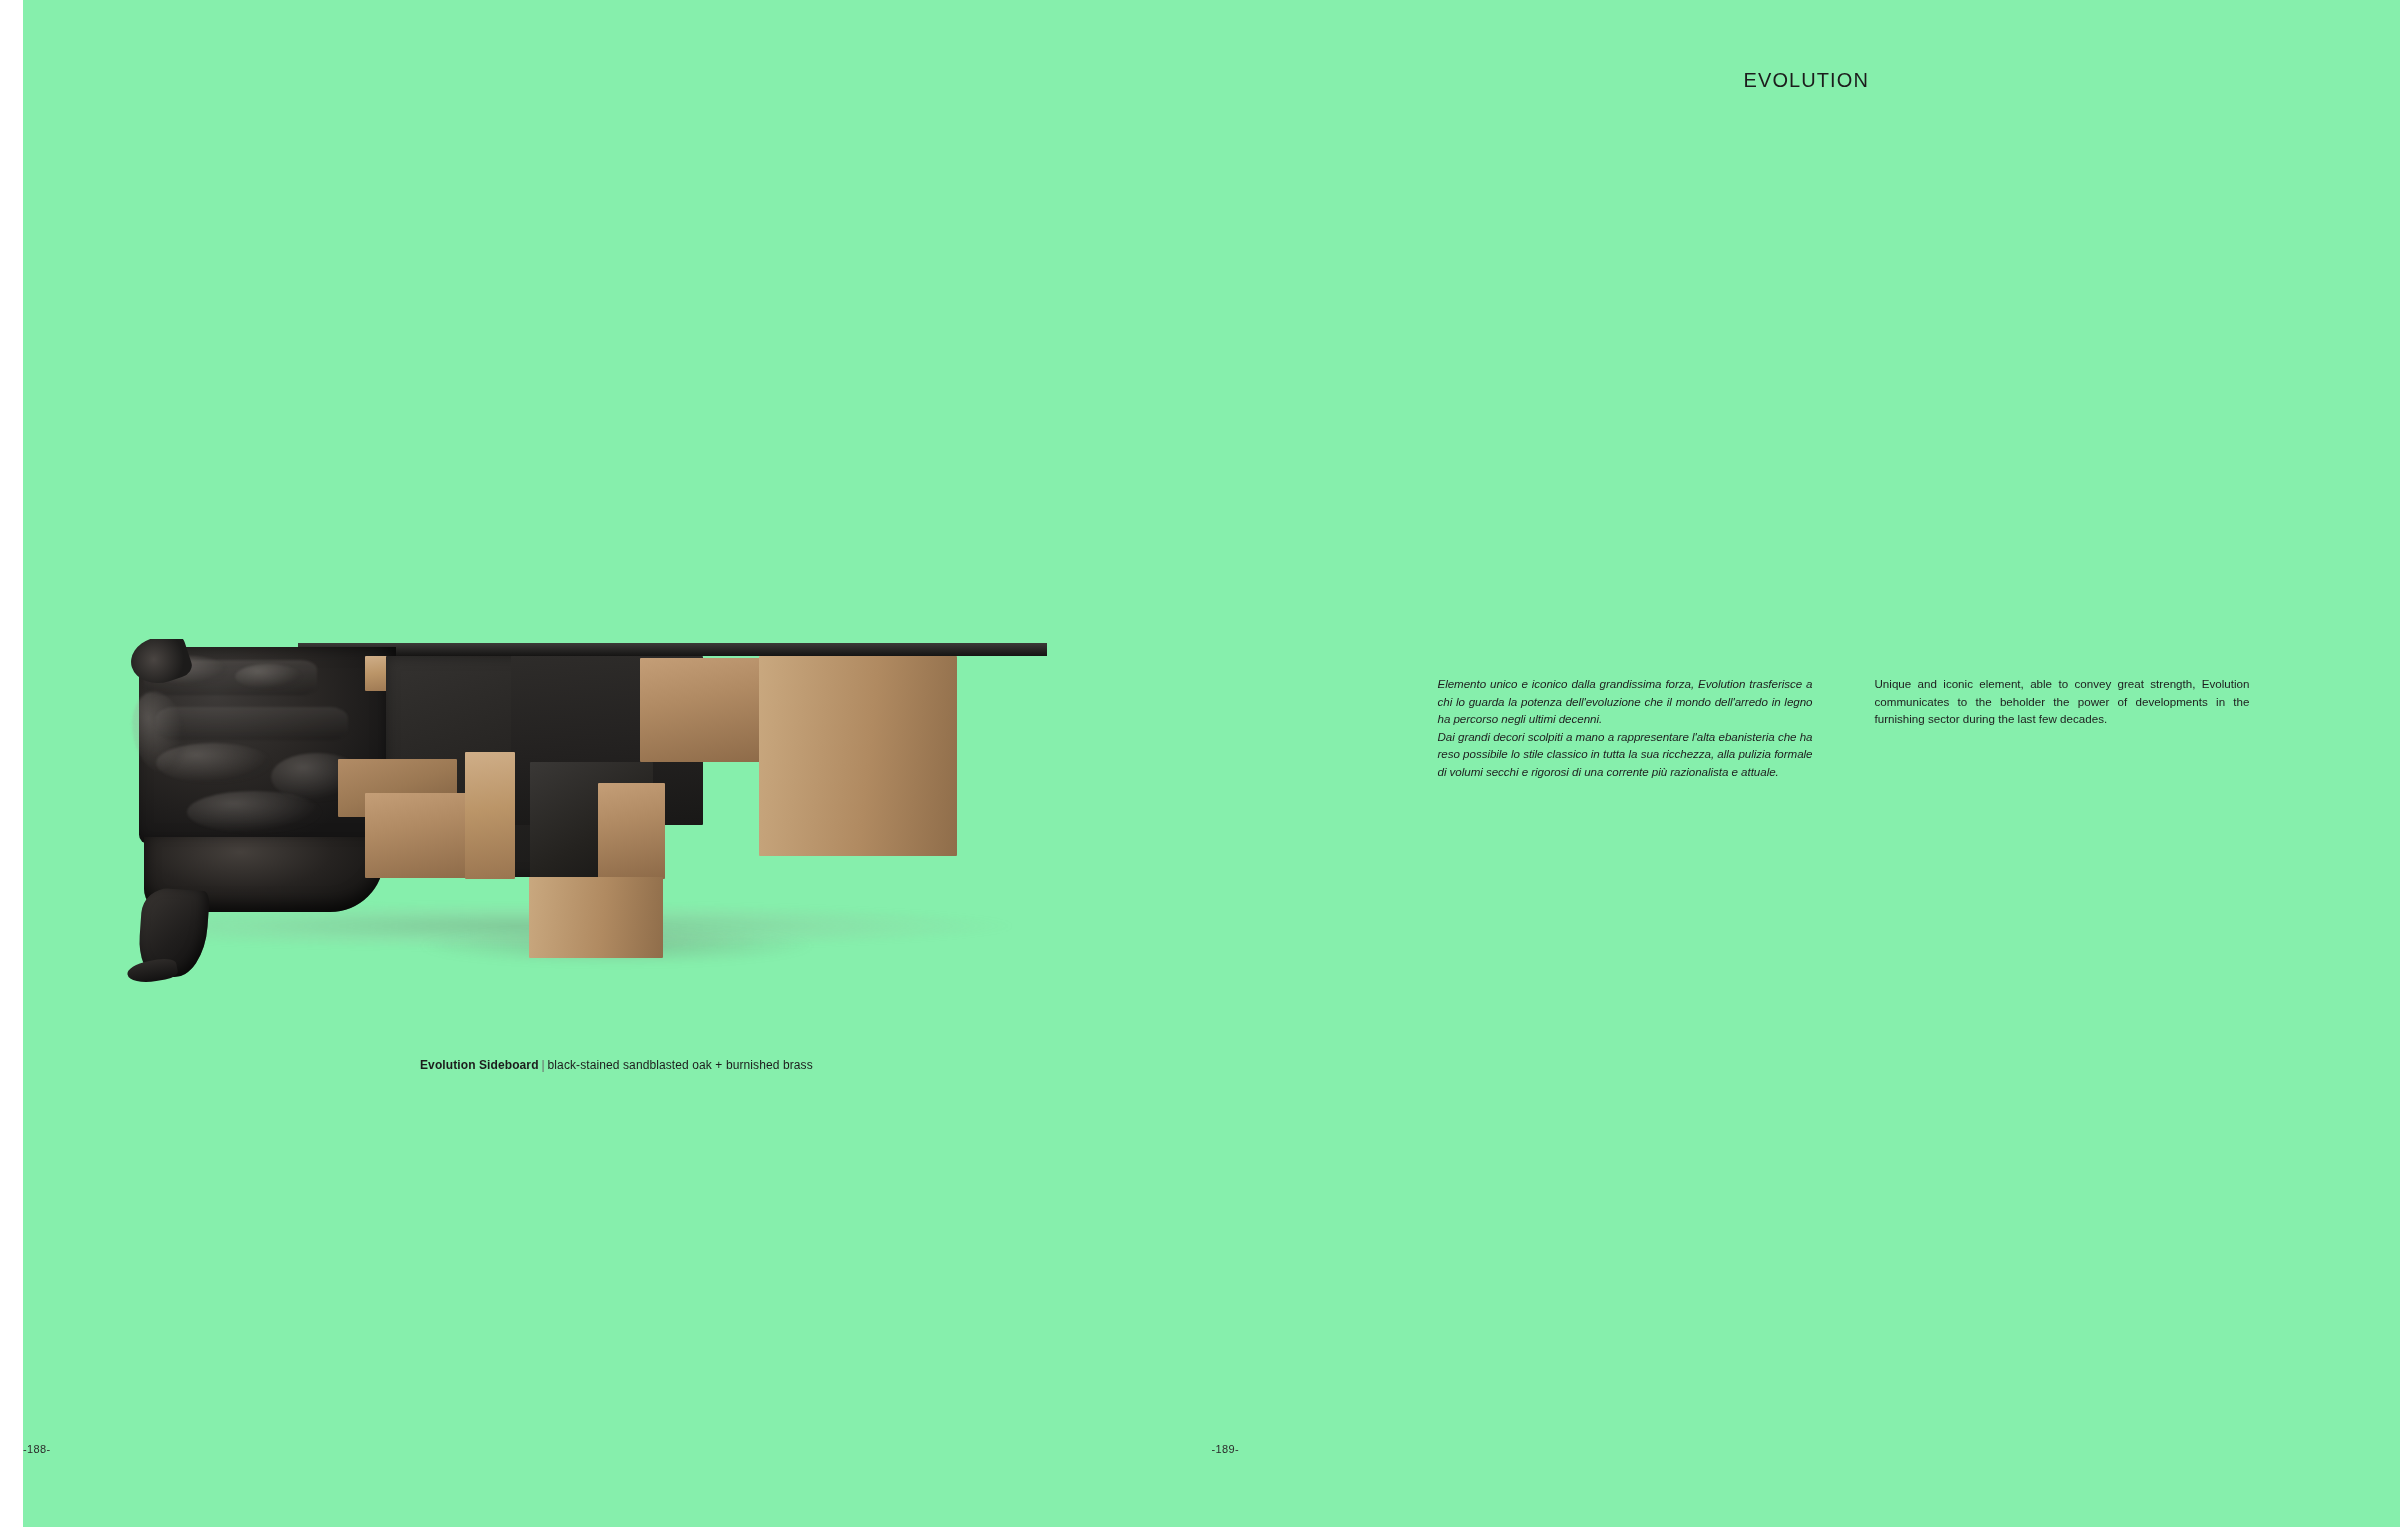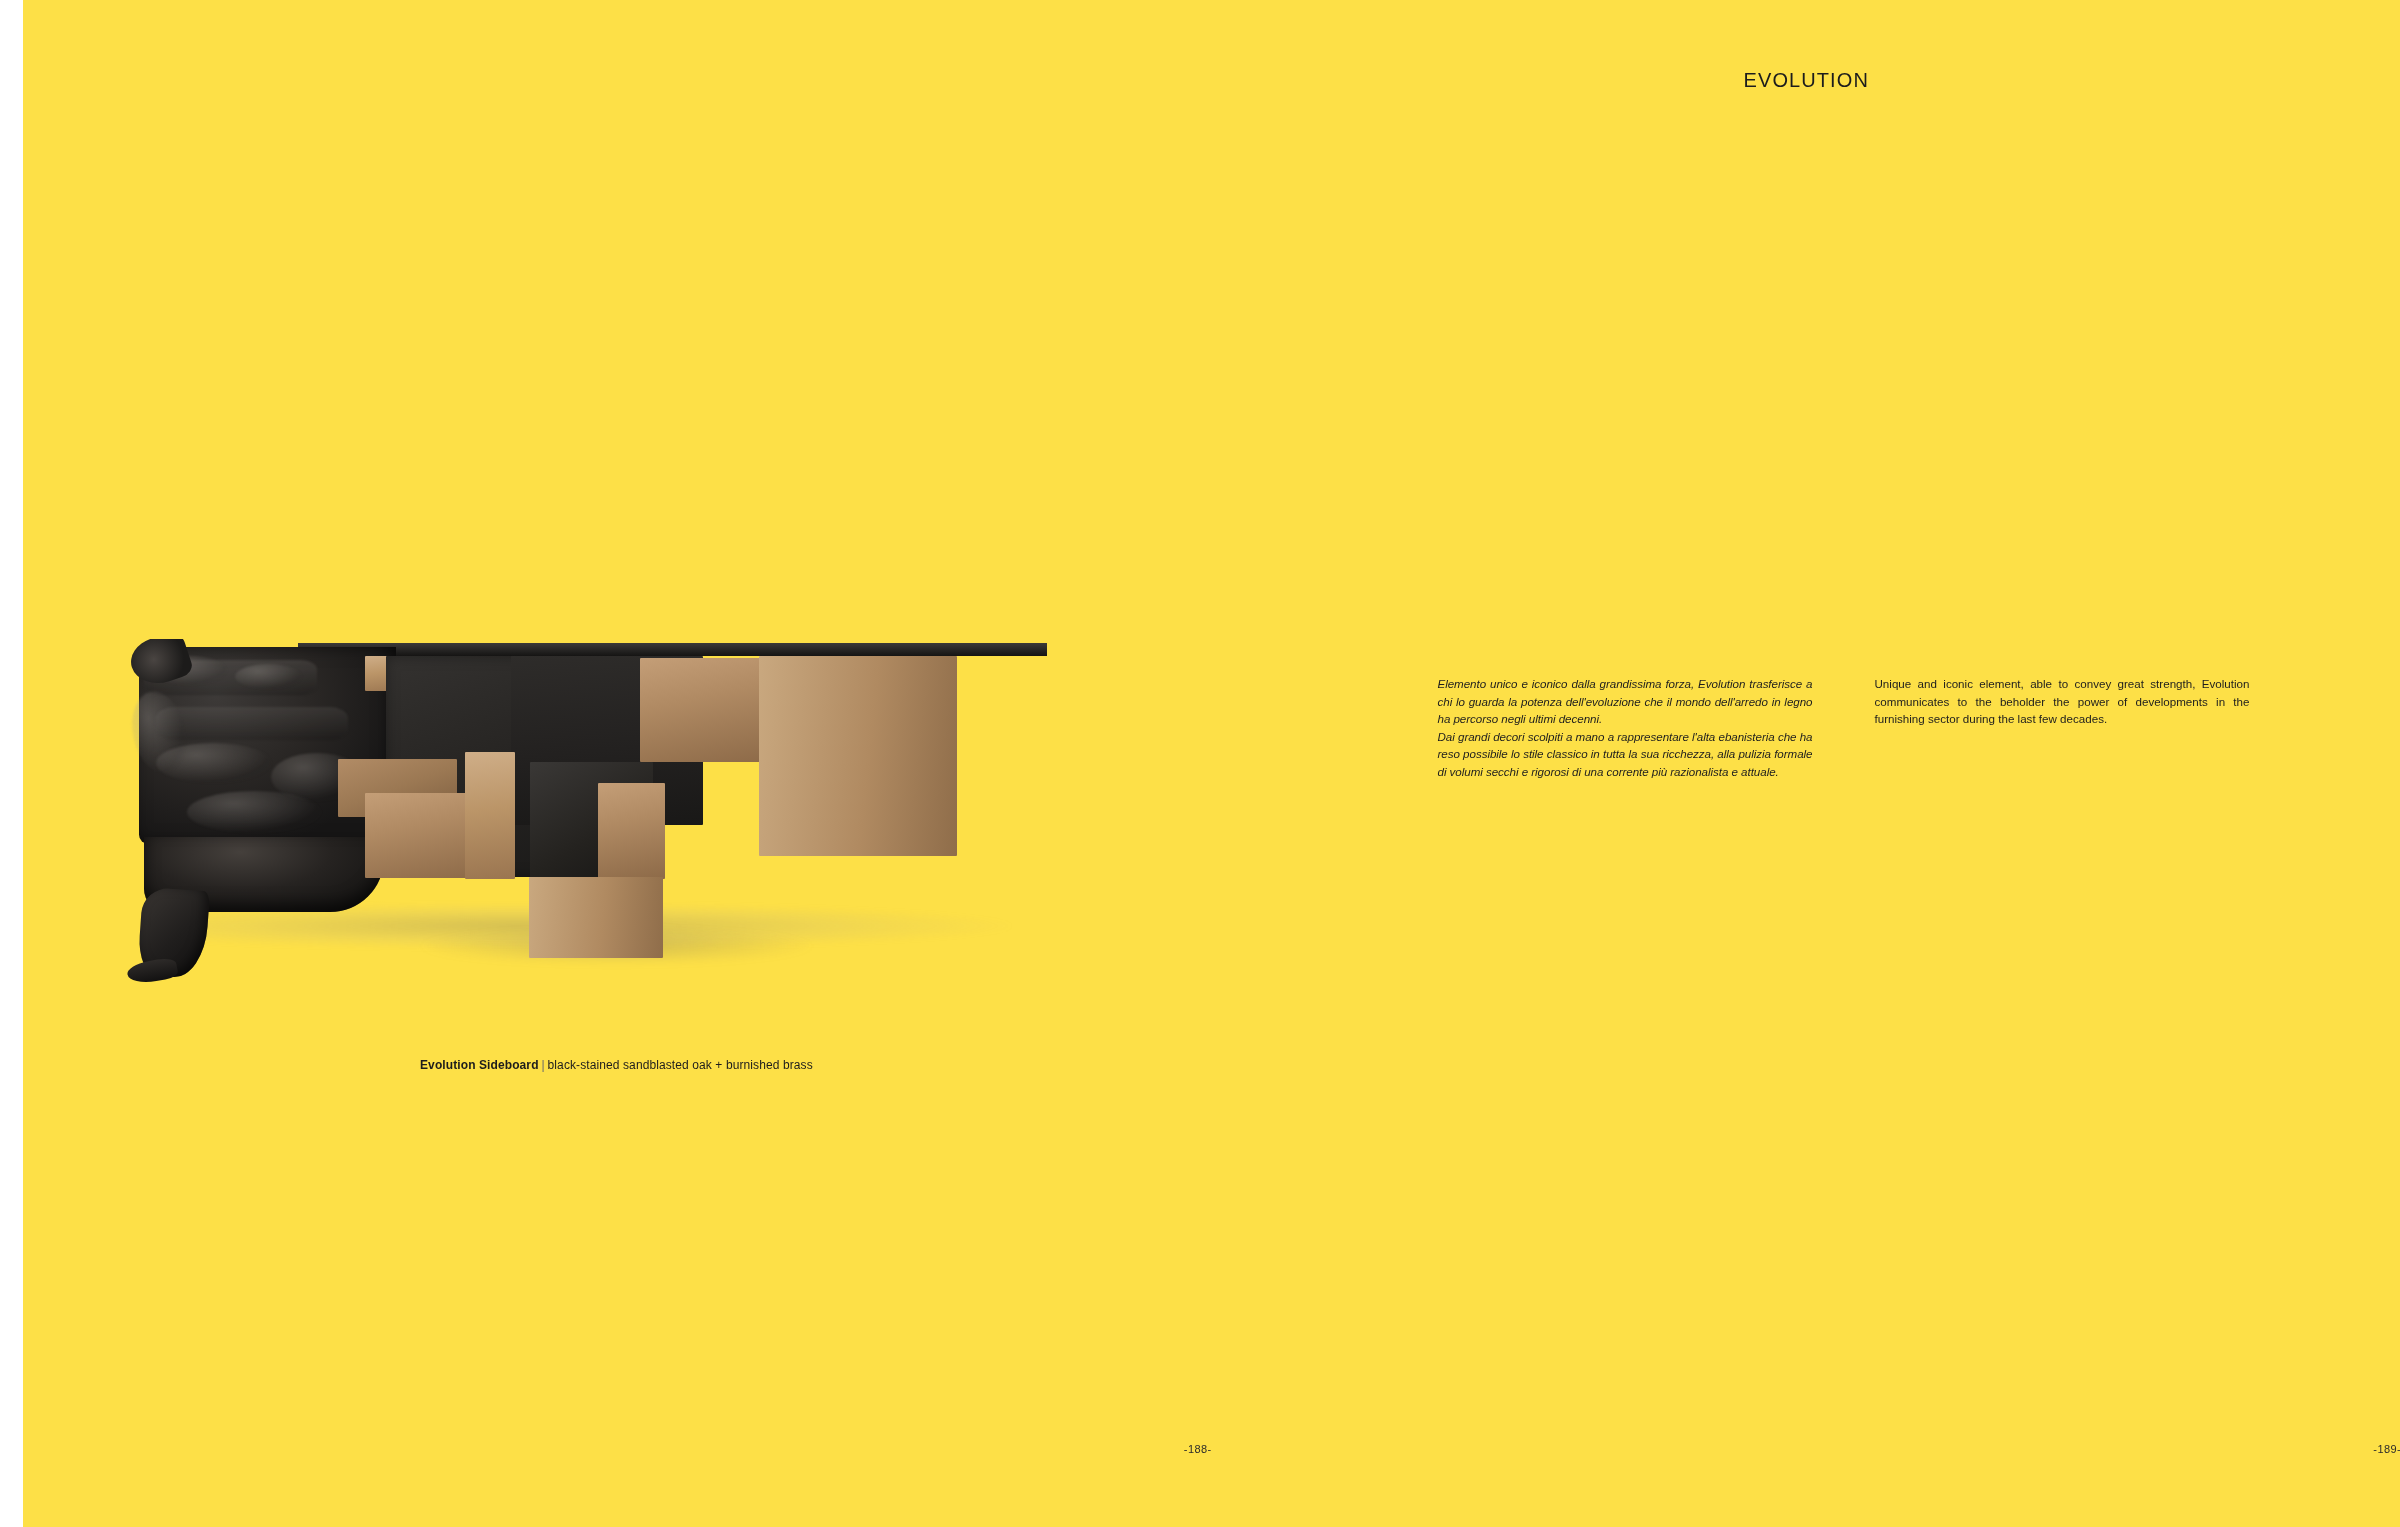--- a/index.html
+++ b/index.html
@@ -18,21 +18,21 @@
 
   
   .spread {
     position: absolute;
     inset: 0;
     display: flex;
   }
   .page {
     position: relative;
     height: 100%;
-    background: #fde047;
+    background: #86efac;
   }
   .page-left  { width: 1200px; margin-left: 23px; }
   .page-right { width: 1201px; }
 
   
   .running-head {
     position: absolute;
     top: 69px;
     left: 0;
     right: 0;
@@ -42,21 +42,21 @@
     color: #1c1c1c;
     font-weight: 400;
   }
 
   
   .folio {
     position: absolute;
     bottom: 73px;
     left: 0;
     right: 0;
-    text-align: right;
+    text-align: left;
     font-size: 11px;
     letter-spacing: 0.4px;
     color: #2b2b2b;
   }
 
   
   .figure {
     position: absolute;
     left: 104px;
     top: 639px;

